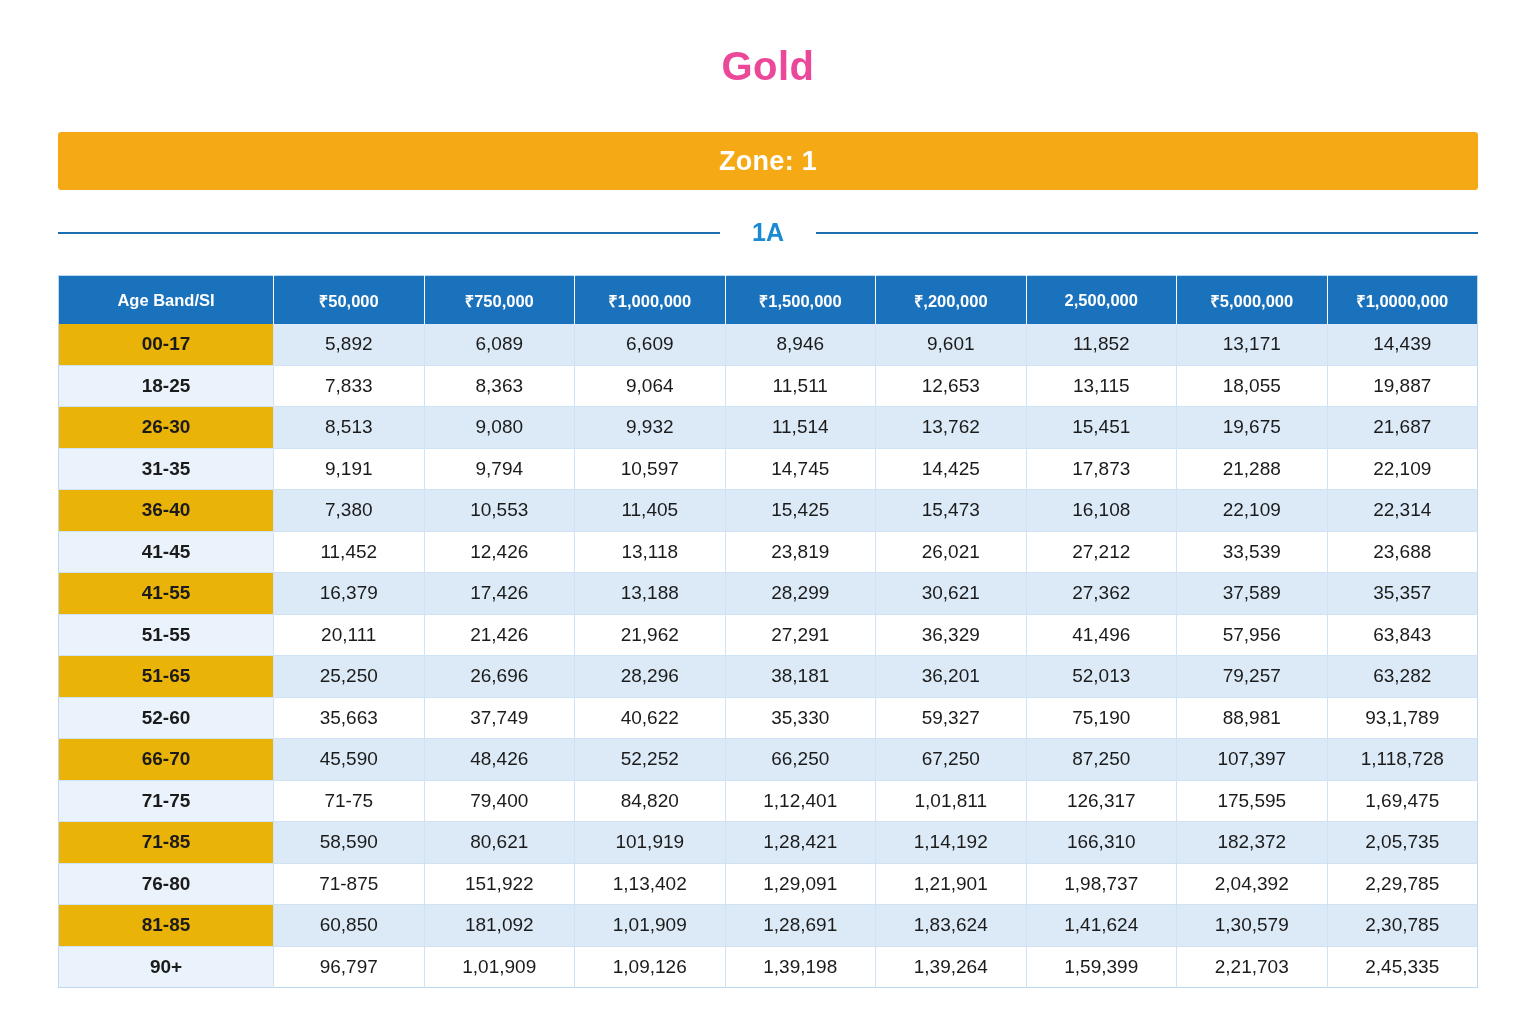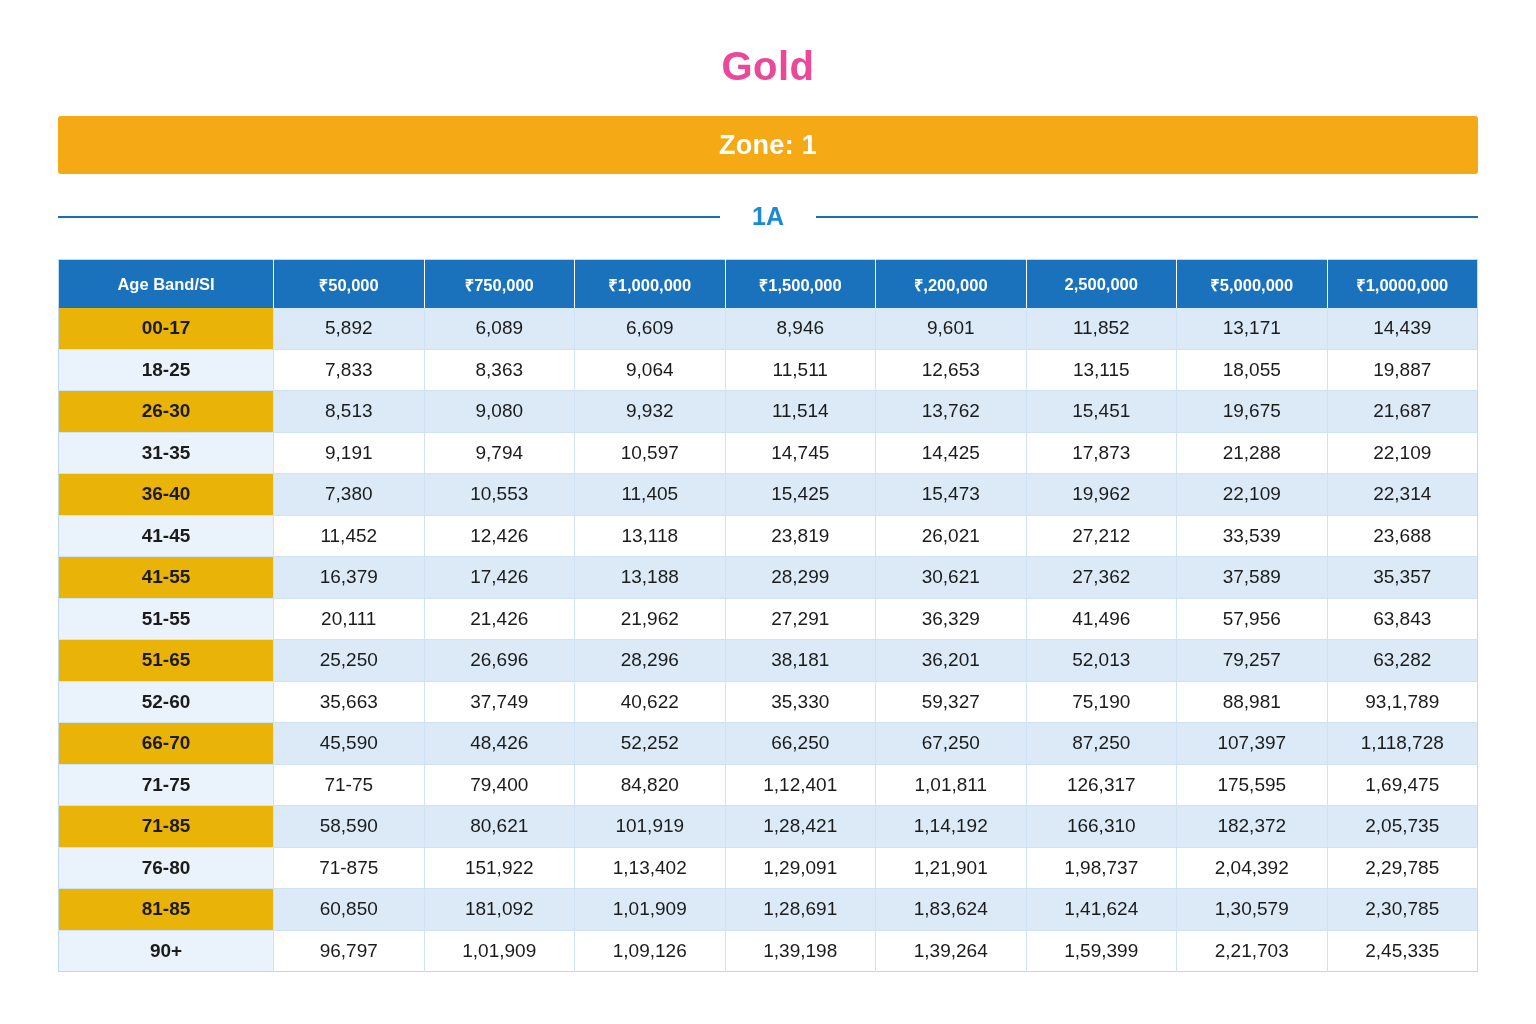--- a/index.html
+++ b/index.html
@@ -27,21 +27,21 @@
     color: #ec4899;
     font-size: 40px;
     font-weight: bold;
     letter-spacing: 0.5px;
     padding-top: 46px;
     line-height: 1;
   }
 
   
   .zone-banner {
-    margin-top: 30px;
+    margin-top: 46px;
     height: 58px;
     background: #f5a915;
     border-radius: 3px;
     display: flex;
     align-items: center;
     justify-content: center;
   }
   .zone-banner-text {
     color: #ffffff;
     font-size: 27px;
@@ -206,21 +206,21 @@
             <td>21,288</td>
             <td>22,109</td>
           </tr>
           <tr class="odd">
             <td class="age-cell">36-40</td>
             <td>7,380</td>
             <td>10,553</td>
             <td>11,405</td>
             <td>15,425</td>
             <td>15,473</td>
-            <td>19,962</td>
+            <td>16,108</td>
             <td>22,109</td>
             <td>22,314</td>
           </tr>
           <tr class="even">
             <td class="age-cell">41-45</td>
             <td>11,452</td>
             <td>12,426</td>
             <td>13,118</td>
             <td>23,819</td>
             <td>26,021</td>

